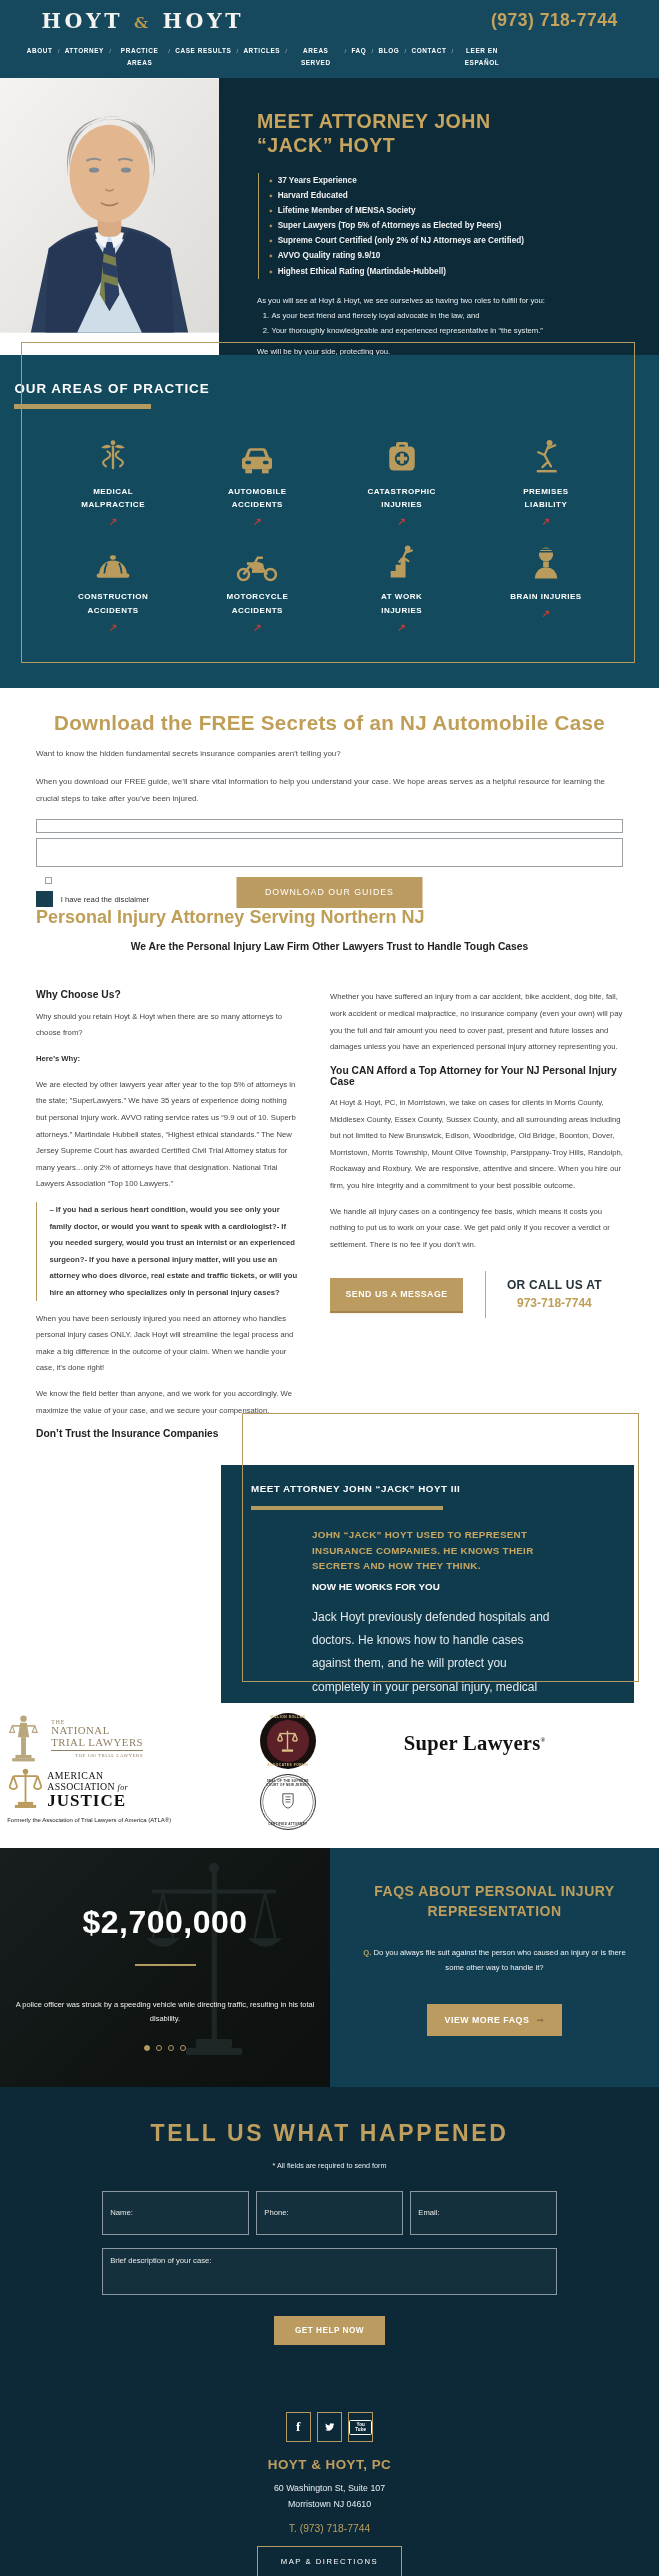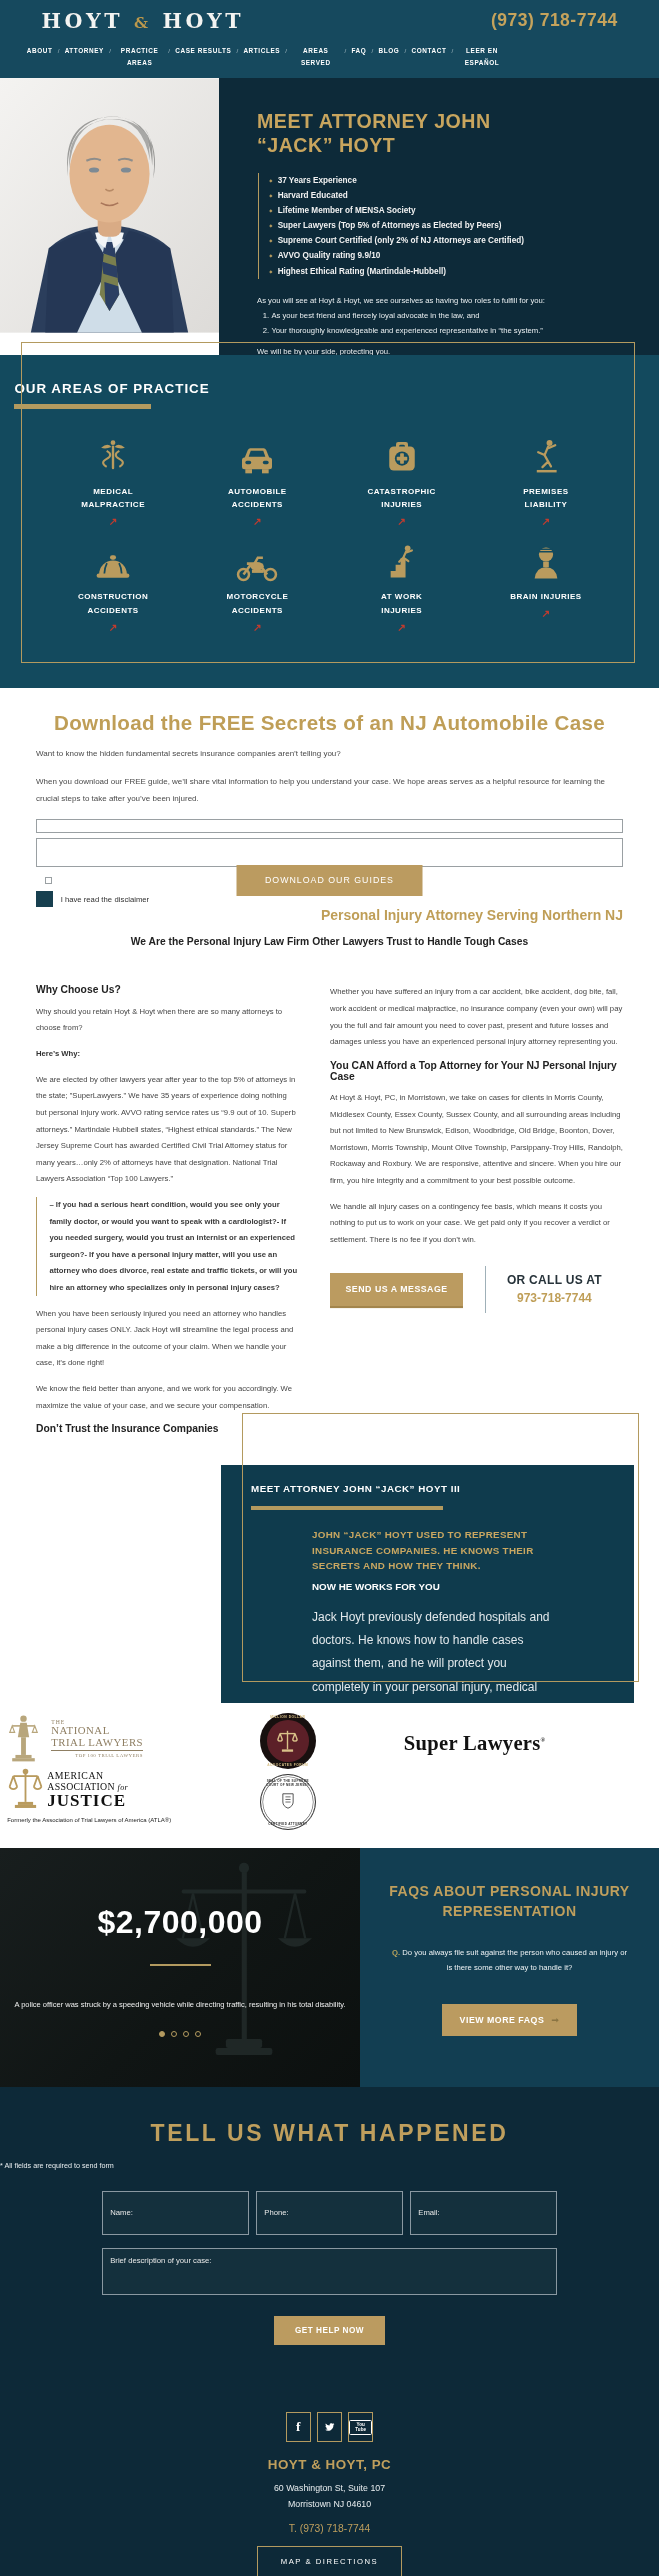--- a/index.html
+++ b/index.html
@@ -42,31 +42,31 @@
   .pi-icon { height:43px; display:flex; align-items:flex-end; justify-content:center; }
   .pi-label { color:#fff; font-size:8px; font-weight:bold; letter-spacing:0.5px; line-height:1.7; margin-top:7.2px; max-width:77px; margin-left:auto; margin-right:auto; }
   .pi-arrow { color:#c23b2e; font-size:10.3px; font-weight:bold; margin-top:3.1px; }
 
   
   .download { background:#fff; height:216px; padding:23px 36px 0 36px; }
   .download-title { color:#bf9e57; font-size:20.6px; font-weight:bold; text-align:center; letter-spacing:0.3px; }
   .download p { color:#4a4a4a; font-size:8px; line-height:2.1; margin-top:11.3px; }
   .dl-input1 { width:100%; height:13.4px; border:0.5px solid #9aa0a3; margin-top:11.3px; padding:0 4.1px; font-size:7.2px; }
   .dl-input2 { width:100%; height:29px; border:0.5px solid #9aa0a3; margin-top:5.2px; padding:3.1px 4.1px; font-size:7.2px; resize:none; font-family:"Liberation Sans",sans-serif; }
-  .dl-row { display:flex; align-items:center; margin-top:8.2px; position:relative;text-decoration:underline; }
+  .dl-row { display:flex; margin-top:8.2px; position:relative;text-decoration:underline; }
   .mini-check { width:6.7px; height:6.7px; border:0.5px solid #9aa0a3; background:#fff; margin-left:9.3px; cursor:pointer; }
   .btn-gold-wide { position:absolute; left:50%; transform:translateX(-50%); background:#bb9b60; color:#fff; border:none; font-size:8.8px; letter-spacing:1px; padding:10.3px 29px; cursor:pointer; }
   .disclaimer-row { display:flex; align-items:center; margin-top:7.2px; }
   .disclaimer-box { width:16.5px; height:16.5px; background:#173f4f; flex:none; cursor:pointer; }
   .disclaimer-text { font-size:7.7px; color:#2f2f2f; margin-left:8.2px; }
   .disclaimer-link { margin-left:2.6px; cursor:pointer; }
 
   
   .serving { background:#fff; height:561px; padding:3.1px 36px 0 36px; }
-  .serving-title { color:#bf9e57; font-size:14px; font-weight:bold; text-align:right; }
+  .serving-title { color:#bf9e57; font-size:18px; font-weight:bold; text-align:left; }
   .serving-sub { color:#4a4a4a; font-size:11.3px; font-weight:bold; text-align:center; margin-top:13.4px; }
   .serving-cols { display:flex; gap:32px; margin-top:37px; }
   .col-left { width:262px; flex:none; }
   .col-right { width:293px; flex:none; }
   .serving h3 { color:#222; font-size:10.3px; font-weight:bold; margin-bottom:8.2px; }
   .serving p { color:#454545; font-size:7.7px; line-height:2.15; margin-bottom:9.3px; }
   .serving .bold-line { font-weight:bold; color:#333; }
   .quote { border-left:1.5px solid #b39a5f; padding-left:12.4px; margin:3.1px 0 9.3px 0; }
   .quote p { font-weight:bold; color:#3c3c3c; margin-bottom:0; }
   .cta-row { display:flex; align-items:center; margin-top:17.5px; }
@@ -111,38 +111,38 @@
   .seal-mdaf .txt.top { top:2.1px; } .seal-mdaf .txt.bot { bottom:2.1px; }
   .seal-nj { background:#fff; border:1px solid #333; box-shadow:inset 0 0 0 1.5px #fff, inset 0 0 0 2.1px #555; }
   .seal-nj .txt { position:absolute; width:100%; text-align:center; color:#333; font-size:3.1px; letter-spacing:0.3px; font-weight:bold; }
   .seal-nj .txt.top { top:3.6px; } .seal-nj .txt.bot { bottom:3.6px; }
   .seal-nj .emblem { position:absolute; left:50%; top:50%; transform:translate(-50%,-50%); }
   .superlawyers { font-family:"Liberation Serif", serif; color:#121212; font-size:20.6px; font-weight:bold; letter-spacing:0.3px; margin:18.5px 0 0 62px; }
   .superlawyers sup { font-size:6.2px; }
 
   
   .results-faq { height:239px; display:flex; }
-  .results-half { width:360px; flex:none; background:linear-gradient(135deg,#181e1e 0%, #101514 55%, #0c100f 100%); position:relative; overflow:hidden; color:#fff; }
+  .results-half { width:330px; flex:none; background:linear-gradient(135deg,#181e1e 0%, #101514 55%, #0c100f 100%); position:relative; overflow:hidden; color:#fff; }
   .scales-art { position:absolute; right:31px; top:5.2px; opacity:0.85; }
   .result-amount { font-size:32px; font-weight:bold; text-align:center; margin-top:56px; position:relative; letter-spacing:0.5px; }
   .result-bar { width:61px; height:2.1px; background:#b39a5f; margin:23px auto 0 auto; position:relative; }
   .result-caption { position:relative; color:#f0f0f0; font-size:7.5px; line-height:1.8; text-align:center; max-width:350px; margin:32px auto 0 auto; }
   .dots { position:relative; display:flex; justify-content:center; gap:5.7px; margin-top:19.6px; }
   .dot { width:6.2px; height:6.2px; border-radius:50%; border:0.8px solid #b39a5f; cursor:pointer; }
   .dot.active { background:#b39a5f; }
   .faq-half { flex:1; background:#123e52; padding:33px 29px 0 29px; }
   .faq-title { color:#bf9f5d; font-size:14px; font-weight:bold; letter-spacing:0.5px; text-align:center; line-height:1.45; max-width:247px; margin:0 auto; }
   .faq-q { color:#eef2f4; font-size:7.7px; line-height:1.95; text-align:center; max-width:289px; margin:23px auto 0 auto; }
   .faq-q .qmark { color:#b5a15c; font-weight:bold; }
   .btn-gold2 { display:flex; align-items:center; gap:7.2px; background:#bb9b60; color:#fff; border:none; font-size:8.8px; font-weight:bold; letter-spacing:0.5px; padding:11.3px 17.5px; margin:29px auto 0 auto; cursor:pointer; }
 
   
   .dark-bottom { background:#0d2938; height:508px; padding-top:33px; }
   .contact-title { color:#bf9f5d; font-size:23px; font-weight:bold; letter-spacing:2.6px; text-align:center; }
-  .contact-note { color:#e8edef; font-size:7.2px; text-align:left; margin-top:14.4px; }
+  .contact-note { color:#e8edef; font-size:7.2px; text-align:center; margin-top:14.4px; }
   .contact-form { width:455px; margin:20.6px auto 0 auto; }
   .cf-row { display:flex; gap:7.2px; }
   .cf-input { flex:1; height:44px; background:#14303d; border:0.5px solid #8a98a1; color:#f0f0f0; font-size:7.7px; padding:0 7.2px; font-family:"Liberation Sans",sans-serif; }
   .cf-input::placeholder, .cf-area::placeholder { color:#e8e8e8; opacity:1; }
   .cf-area { width:100%; height:47px; background:#14303d; border:0.5px solid #8a98a1; color:#f0f0f0; font-size:7.7px; padding:6.2px 7.2px; margin-top:13.4px; resize:none; font-family:"Liberation Sans",sans-serif; }
   .btn-get-help { display:block; background:#bb9b60; color:#fff; border:none; font-size:8.2px; font-weight:bold; letter-spacing:0.5px; padding:10.3px 20.6px; margin:18.5px auto 0 auto; cursor:pointer; }
   .footer-info { margin-top:67px; text-align:center; }
   .social-row { display:flex; justify-content:center; gap:6.2px; }
   .social-btn { width:25px; height:30px; border:1px solid #b39a5f; display:flex; align-items:center; justify-content:center; cursor:pointer; background:transparent; }
   .fb-glyph { color:#fff; font-family:"Liberation Serif",serif; font-size:13.4px; font-weight:bold; }

